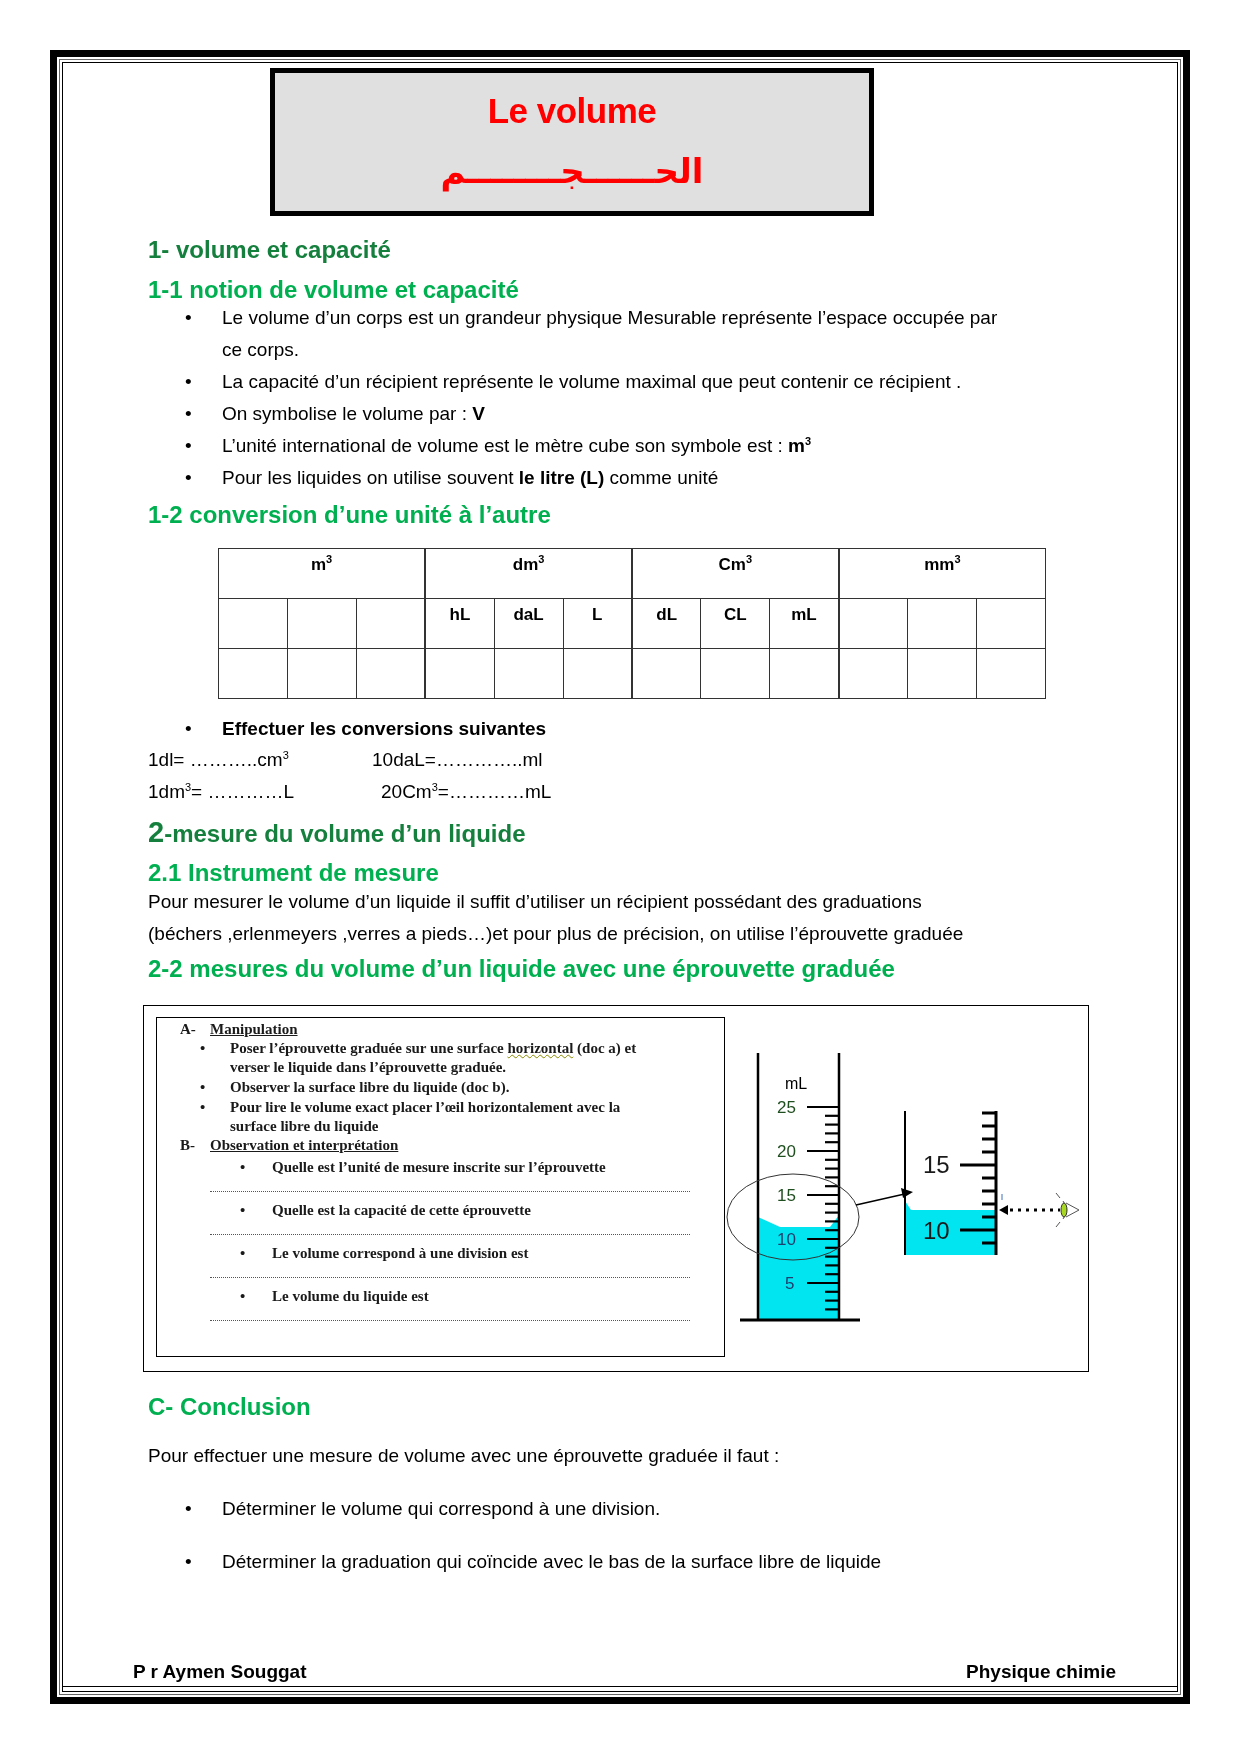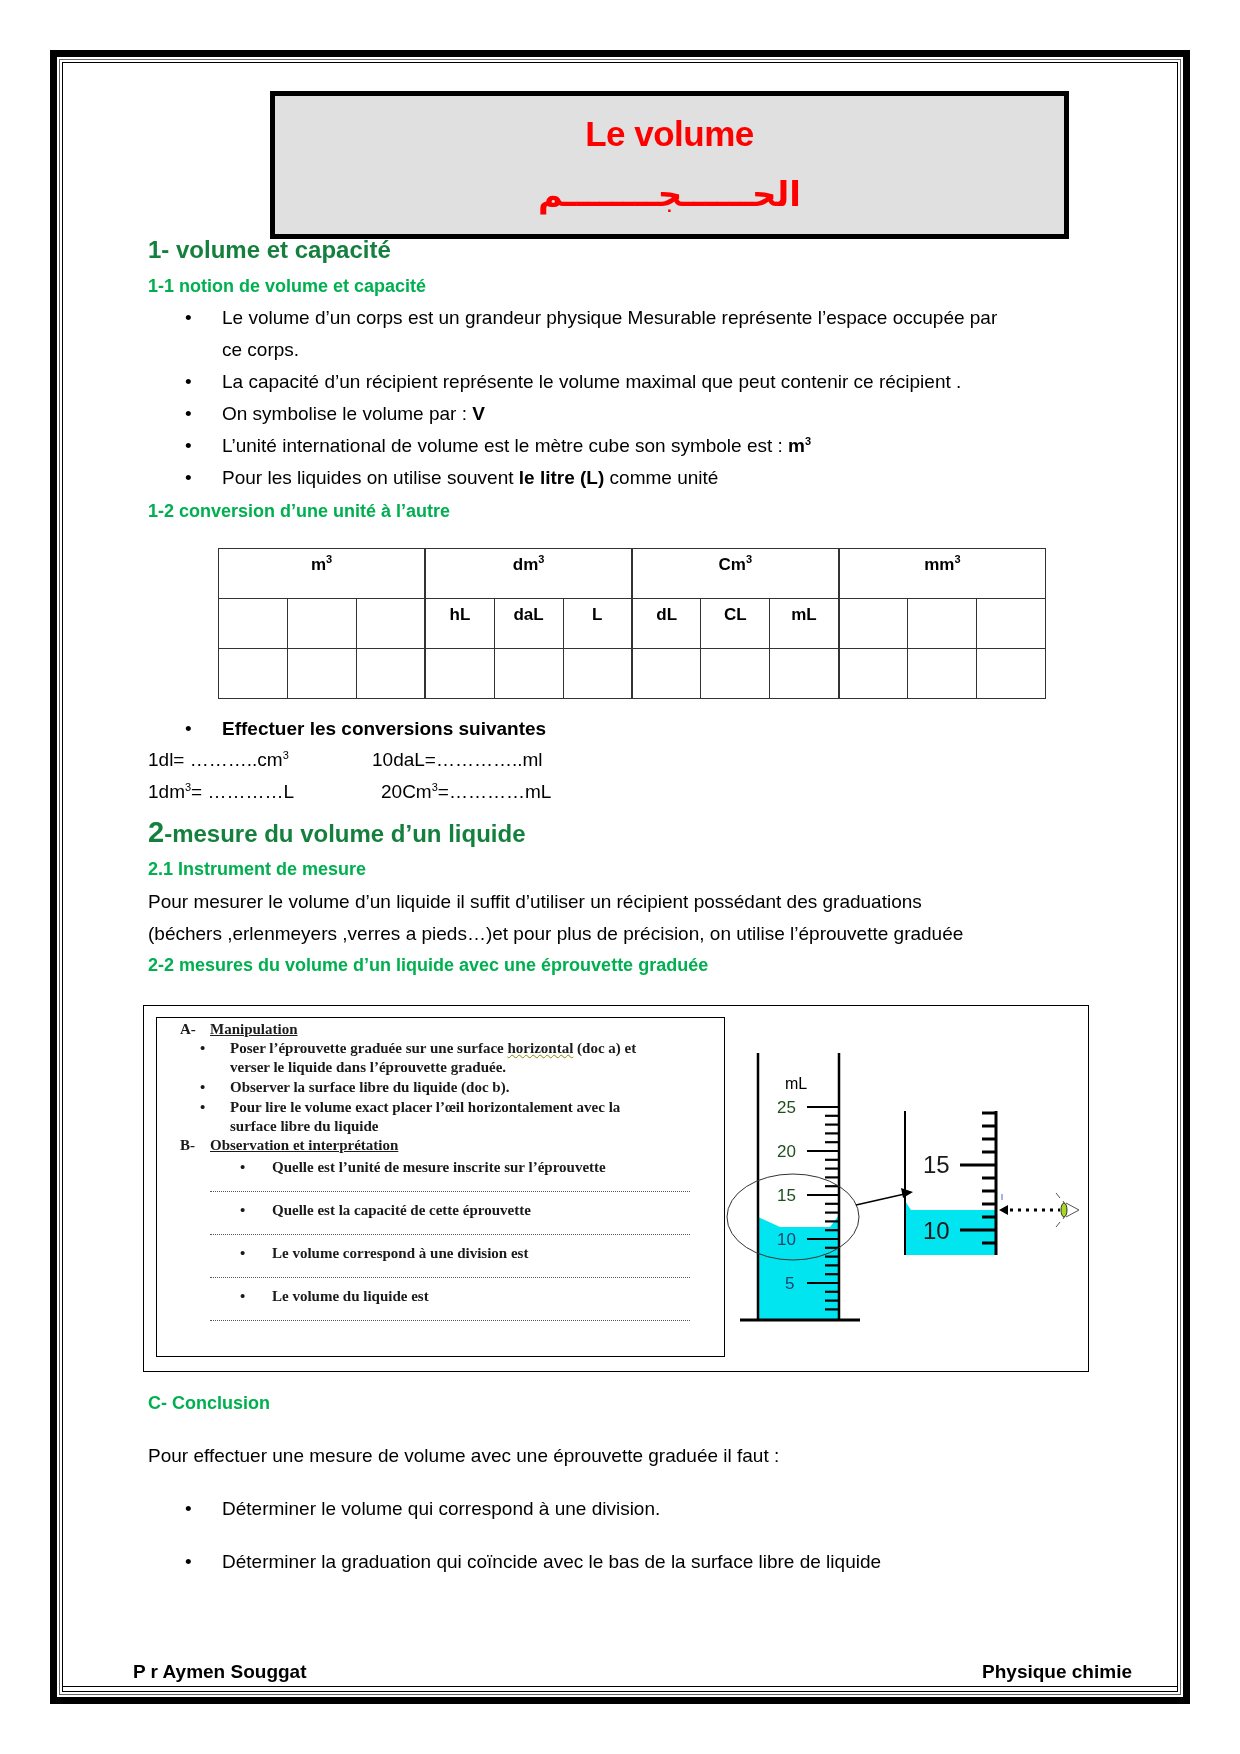--- a/index.html
+++ b/index.html
@@ -5,28 +5,28 @@
     html, body { margin:0; padding:0; background:#ffffff; }
     body { width:1240px; height:1754px; position:relative; overflow:hidden;
            font-family:"Liberation Sans", "DejaVu Sans", sans-serif; color:#000; }
     .abs { position:absolute; }
     .frame-outer { left:50px; top:50px; width:1140px; height:1654px;
                    border:7px solid #000; box-sizing:border-box; }
     .frame-inner { left:59px; top:59px; width:1122px; height:1636px;
                    border:1px solid #666; box-sizing:border-box; }
     .frame-inner2 { left:62px; top:62px; width:1116px; height:1630px;
                     border:1px solid #000; box-sizing:border-box; }
-    .title-box { left:270px; top:91px; width:799px; height:148px; background:#e0e0e0;
+    .title-box { left:270px; top:68px; width:604px; height:148px; background:#e0e0e0;
                  border:5px solid #000; box-sizing:border-box; }
     .title-fr { width:100%; text-align:center; top:18px; font-size:35px; font-weight:bold;
                 color:#ff0000; font-family:"Liberation Sans", sans-serif; letter-spacing:-0.5px; }
     .title-ar { width:100%; text-align:center; top:78px; font-size:34px; font-weight:bold;
                 color:#ff0000; font-family:"DejaVu Sans", sans-serif; direction:rtl; }
     .h1 { color:#15803d; font-size:24px; font-weight:bold; left:148px; }
-    .h2 { color:#00b050; font-size:18px; font-weight:bold; left:148px; }
+    .h2 { color:#00b050; font-size:24px; font-weight:bold; left:148px; }
     .body-text { font-size:19px; left:148px; white-space:nowrap; }
     .bullet-row { left:185px; font-size:19px; white-space:nowrap; }
     .bullet-row .dot { display:inline-block; width:37px; }
     .sup { font-size:11px; vertical-align:super; line-height:0; }
     table.conv { position:absolute; left:218px; top:548px; width:828px; height:149px;
                  border-collapse:collapse; table-layout:fixed; }
     table.conv td { border:1.5px solid #333; text-align:center; vertical-align:top;
                     font-weight:bold; font-size:17px; padding-top:6px; height:50px; box-sizing:border-box; }
     table.conv td.thick-l { border-left:2.5px solid #333; }
     .lab-outer { left:143px; top:1005px; width:946px; height:367px; border:1.5px solid #000; box-sizing:border-box; }
@@ -277,14 +277,14 @@
 <div class="abs h2" style="top:1393px;">C- Conclusion</div>
 <div class="abs body-text" style="top:1445px;">Pour effectuer une mesure de volume avec une éprouvette graduée il faut :</div>
 <div class="abs bullet-row" style="top:1498px;">
   <span class="dot">•</span><span>Déterminer le volume qui correspond à une division.</span>
 </div>
 <div class="abs bullet-row" style="top:1551px;">
   <span class="dot">•</span><span>Déterminer la graduation qui coïncide avec le bas de la surface libre de liquide</span>
 </div>
 
 <div class="abs footer" style="left:90px;margin-left:43px;">P r Aymen Souggat</div>
-<div class="abs footer" style="right:108px;">Physique chimie</div>
+<div class="abs footer" style="right:124px;">Physique chimie</div>
 <div class="abs" style="left:62px; top:1686px; width:1116px; height:0; border-top:1px solid #000;"></div>
 
 </body></html>

